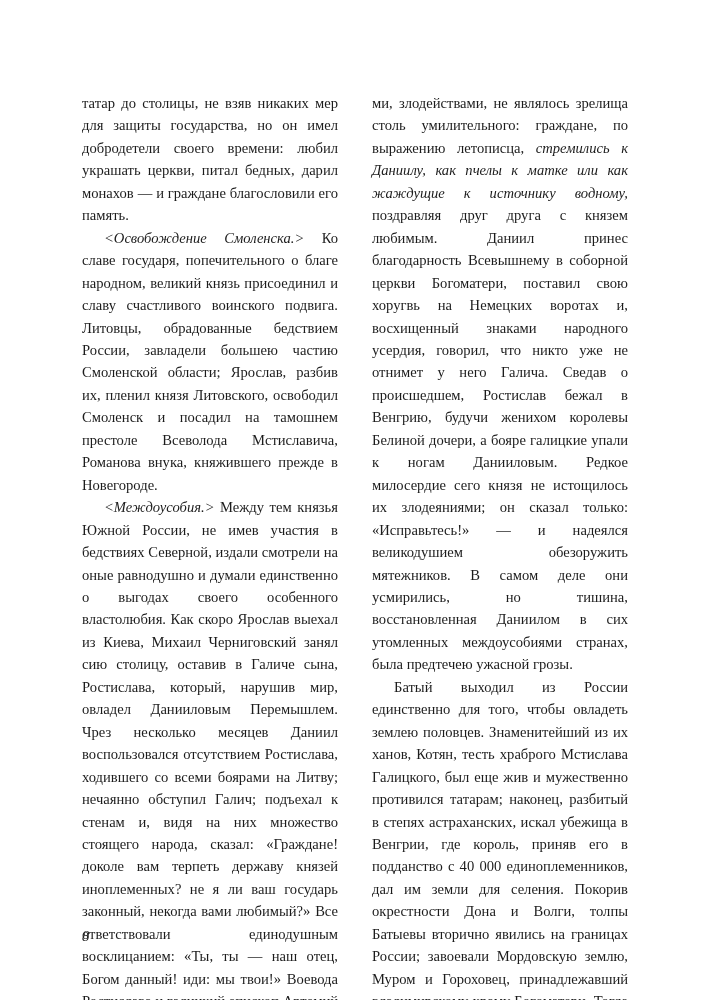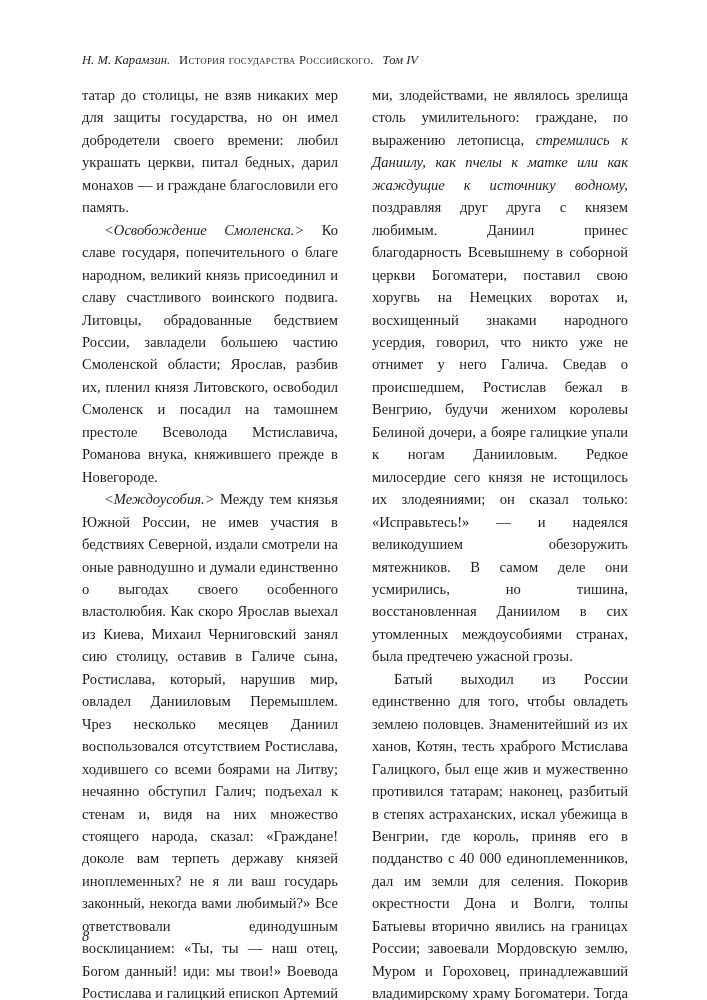--- a/index.html
+++ b/index.html
@@ -41,21 +41,21 @@
     letter-spacing: 0.02em;
   }
   .rh-volume {
     font-style: italic;
   }
 
   
   .columns {
     position: absolute;
     left: 82px;
-    top: 84px;
+    top: 92px;
     width: 546px;
     height: 828px;
     display: flex;
     justify-content: space-between;
   }
   .col {
     width: 256px;
     font-size: 14.6px;
     line-height: 22.45px;
     text-align: justify;
@@ -81,23 +81,20 @@
     font-size: 14.6px;
     font-style: italic;
     color: #1f1f1f;
   }
 </style>
 </head>
 <body>
 
 <div class="page">
 
-  <div class="running-head">
-    <span class="rh-author">Н. М. Карамзин.</span><span class="rh-gap"></span><span class="rh-title">История государства Российского.</span><span class="rh-gap"></span><span class="rh-volume">Том IV</span>
-  </div>
 
   <div class="columns">
     <div class="col" id="col-left">
         <p><span>татар до столицы, не взяв никаких мер для защиты государства, но он имел добродетели своего времени: любил украшать церкви, питал бедных, дарил монахов — и граждане благословили его память.</span></p>
         <p class="indent"><span class="sidenote">&lt;Освобождение Смоленска.&gt;</span><span> Ко славе государя, попечительного о благе народном, великий князь присоединил и славу счастливого воинского подвига. Литовцы, обрадованные бедствием России, завладели большею частию Смоленской области; Ярослав, разбив их, пленил князя Литовского, освободил Смоленск и посадил на тамошнем престоле Всеволода Мстиславича, Романова внука, княжившего прежде в Новегороде.</span></p>
         <p class="indent"><span class="sidenote">&lt;Междоусобия.&gt;</span><span> Между тем князья Южной России, не имев участия в бедствиях Северной, издали смотрели на оные равнодушно и думали единственно о выгодах своего особенного властолюбия. Как скоро Ярослав выехал из Киева, Михаил Черниговский занял сию столицу, оставив в Галиче сына, Ростислава, который, нарушив мир, овладел Данииловым Перемышлем. Чрез несколько месяцев Даниил воспользовался отсутствием Ростислава, ходившего со всеми боярами на Литву; нечаянно обступил Галич; подъехал к стенам и, видя на них множество стоящего народа, сказал: «Граждане! доколе вам терпеть державу князей иноплеменных? не я ли ваш государь законный, некогда вами любимый?» Все ответствовали единодушным восклицанием: «Ты, ты — наш отец, Богом данный! иди: мы твои!» Воевода Ростислава и галицкий епископ Артемий хотели удержать народ, но не могли и должны были встретить Даниила, скрывая внутреннюю досаду под личиною притворного веселия. Никогда в сем городе, славном мятежами, измена-</span></p>
       </div>
     <div class="col" id="col-right">
         <p><span>ми, злодействами, не являлось зрелища столь умилительного: граждане, по выражению летописца, </span><span class="sidenote">стремились к Даниилу, как пчелы к матке или как жаждущие к источнику водному,</span><span> поздравляя друг друга с князем любимым. Даниил принес благодарность Всевышнему в соборной церкви Богоматери, поставил свою хоругвь на Немецких воротах и, восхищенный знаками народного усердия, говорил, что никто уже не отнимет у него Галича. Сведав о происшедшем, Ростислав бежал в Венгрию, будучи женихом королевы Белиной дочери, а бояре галицкие упали к ногам Данииловым. Редкое милосердие сего князя не истощилось их злодеяниями; он сказал только: «Исправьтесь!» — и надеялся великодушием обезоружить мятежников. В самом деле они усмирились, но тишина, восстановленная Даниилом в сих утомленных междоусобиями странах, была предтечею ужасной грозы.</span></p>
         <p class="indent"><span>Батый выходил из России единственно для того, чтобы овладеть землею половцев. Знаменитейший из их ханов, Котян, тесть храброго Мстислава Галицкого, был еще жив и мужественно противился татарам; наконец, разбитый в степях астраханских, искал убежища в Венгрии, где король, приняв его в подданство с 40 000 единоплеменников, дал им земли для селения. Покорив окрестности Дона и Волги, толпы Батыевы вторично явились на границах России; завоевали Мордовскую землю, Муром и Гороховец, принадлежавший владимирскому храму Богоматери. Тогда жители великого княжения снова обеспамятели от ужаса: оставляя домы свои, бегали из места в место и не знали, где найти безопасность.</span></p>

